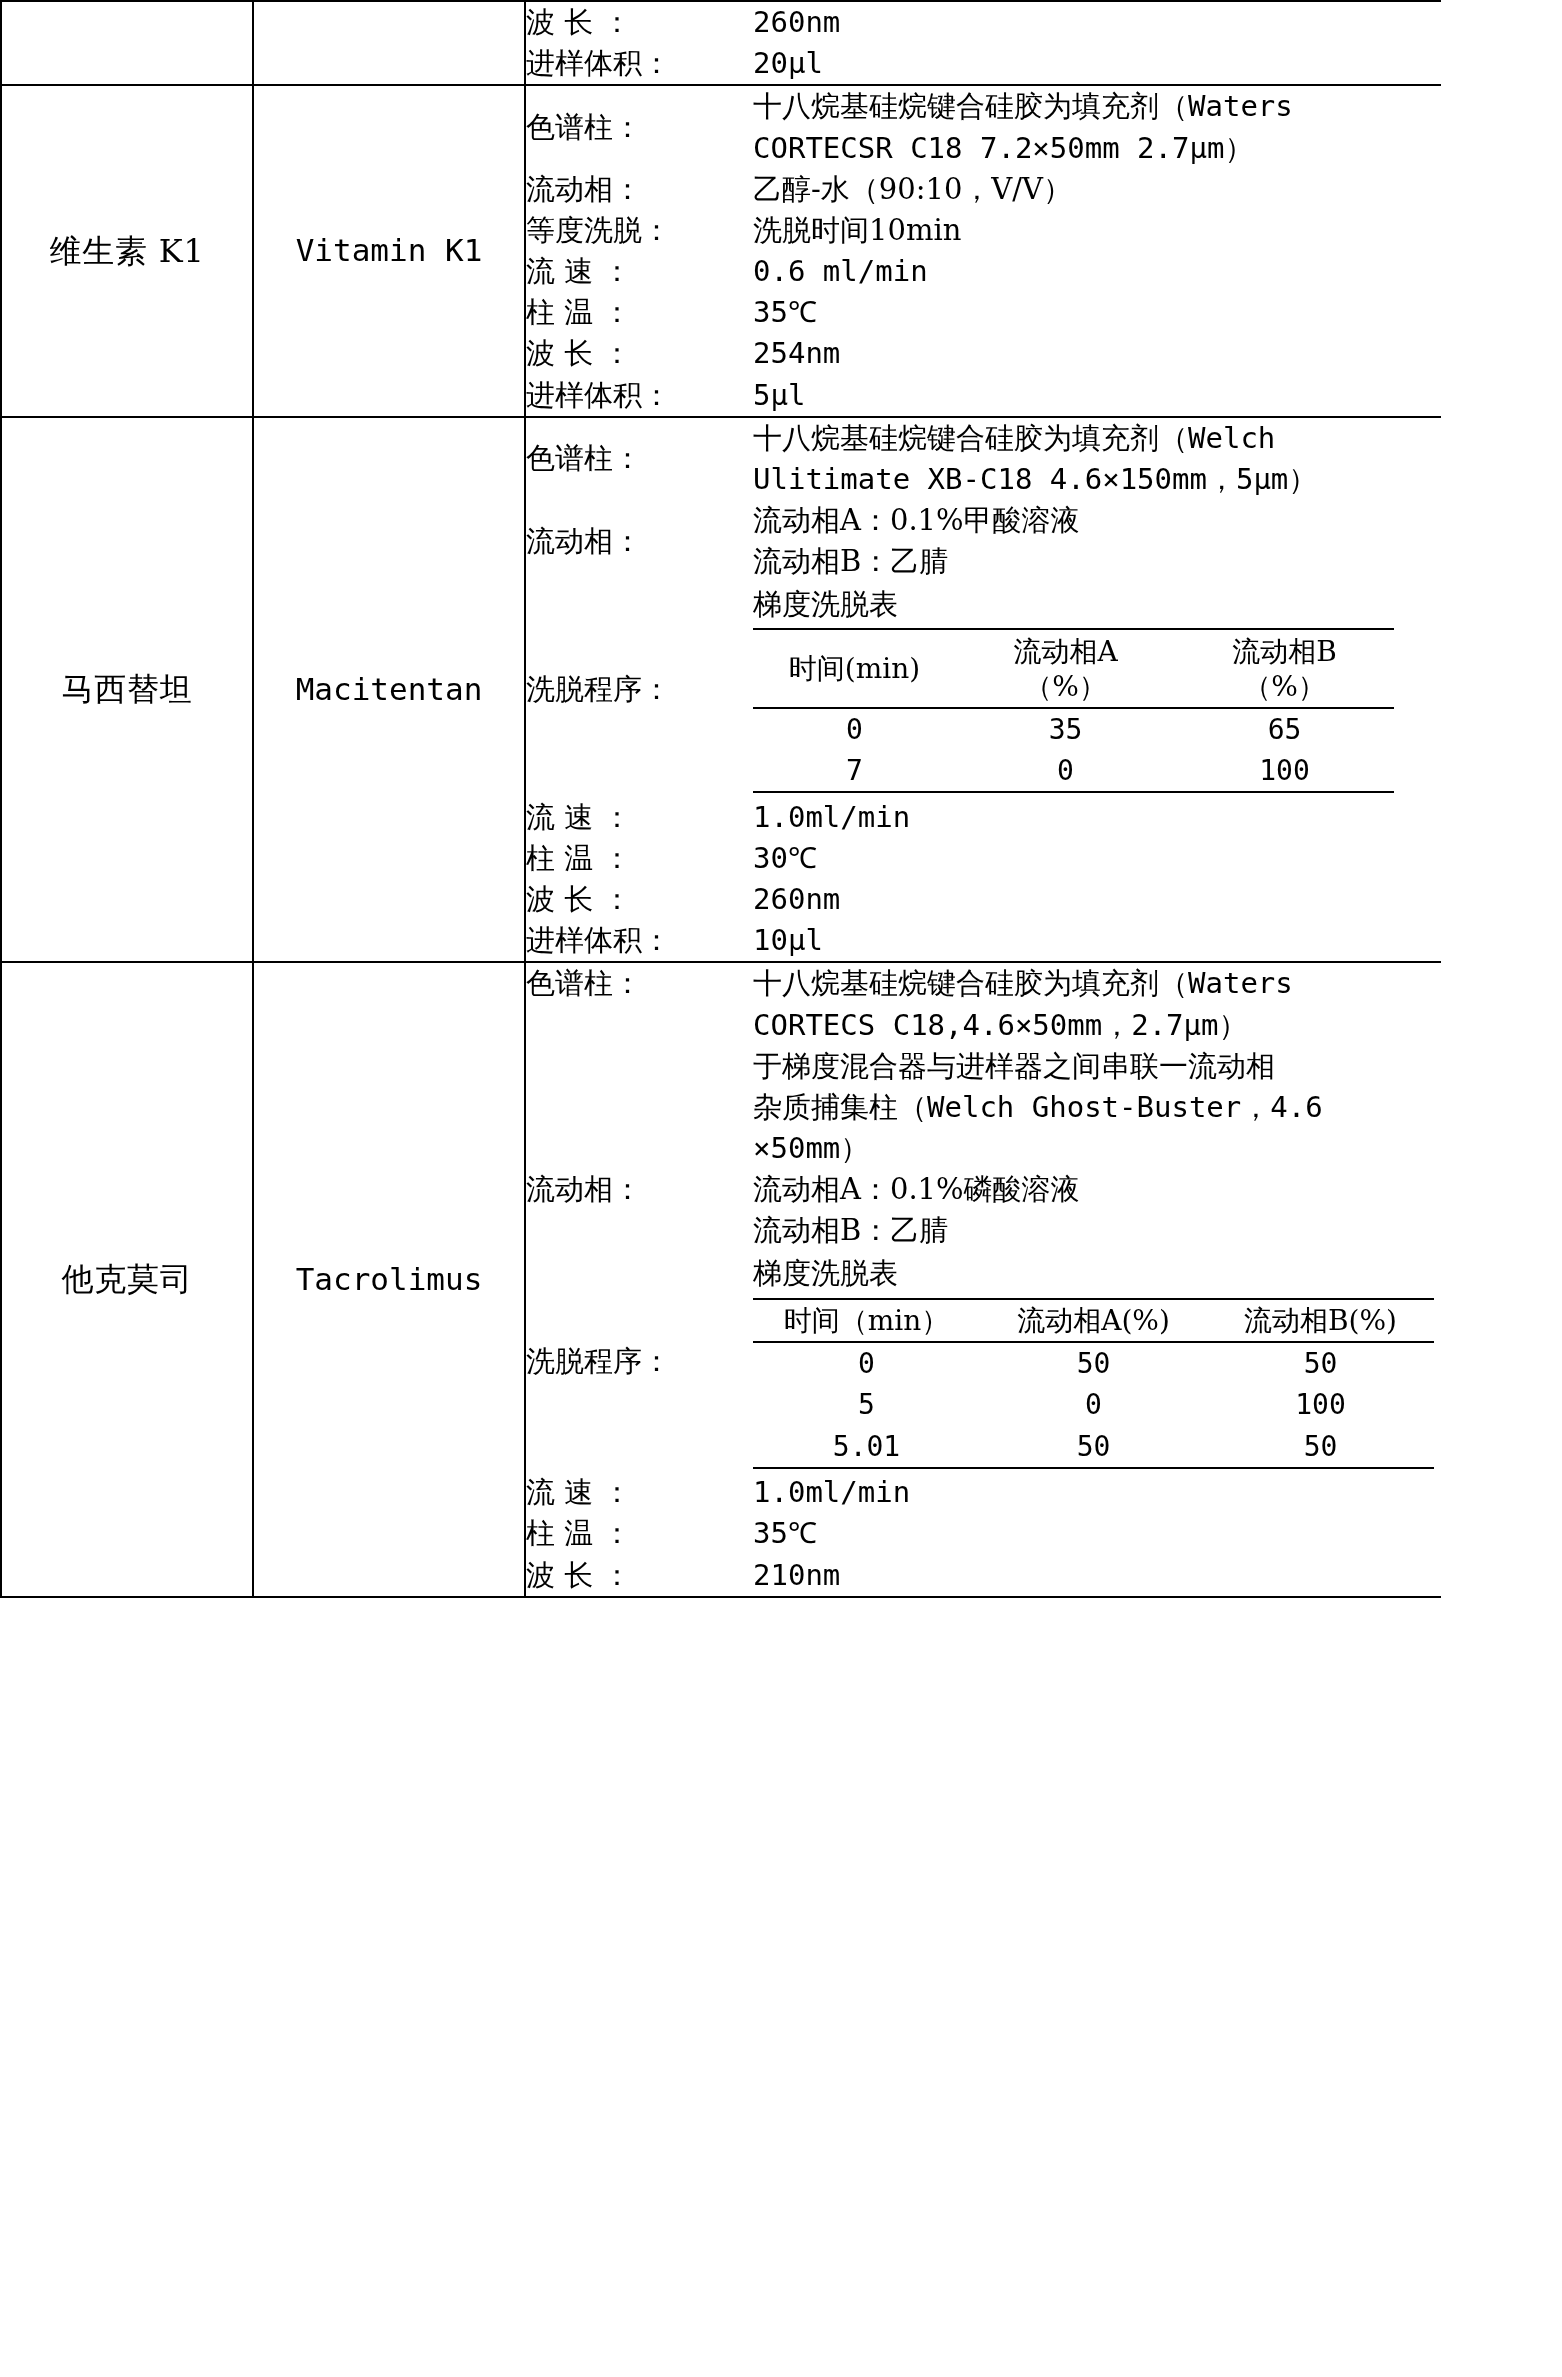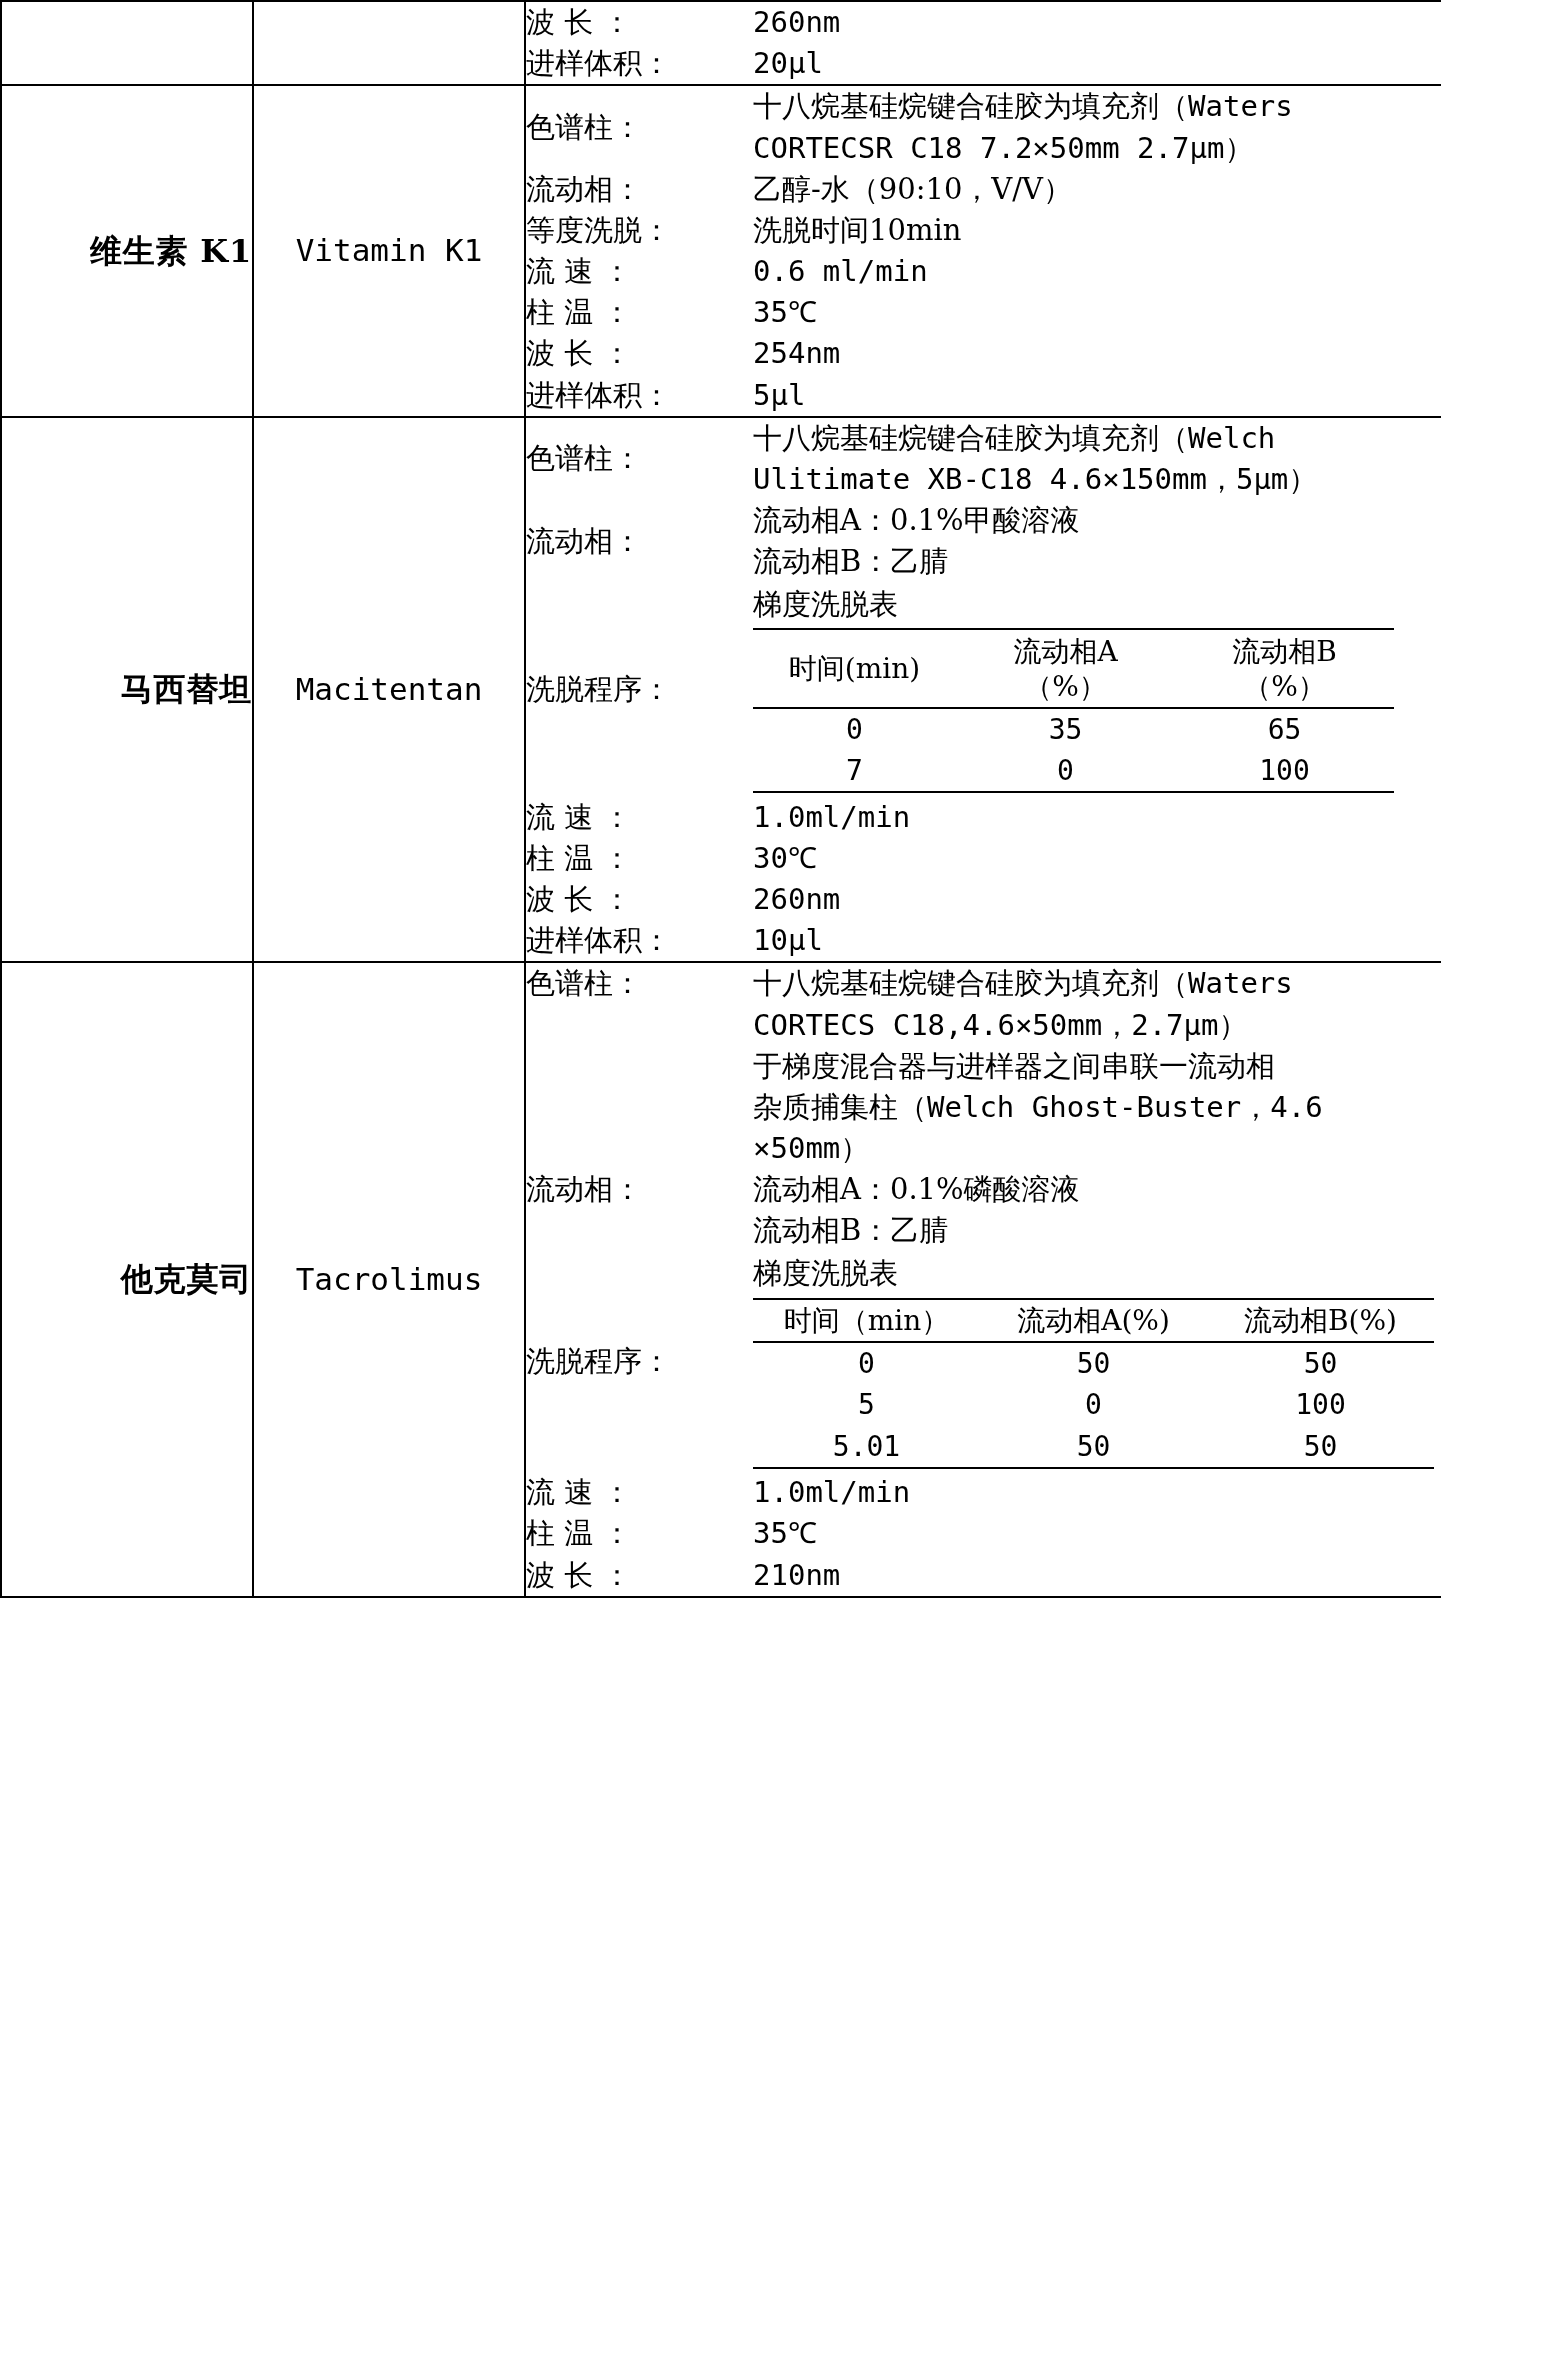--- a/index.html
+++ b/index.html
@@ -31,27 +31,26 @@
     padding: 0;
     vertical-align: middle;
     box-sizing: border-box;
   }
   
   col.c-cn  { width: 252px; }
   col.c-en  { width: 272px; }
   col.c-body{ width: 1039px; }
 
   .drugname {
-    text-align: right;
+    text-align: center;
     font-family: "DejaVu Serif", "Liberation Serif", serif;
     font-size: 32px;
     letter-spacing: 0.8px;
     line-height: 1.2;
     padding: 3.2px 4.9px;
-    font-weight: bold;
   }
   .drugname-en {
     text-align: center;
     font-family: "DejaVu Sans Mono", "Liberation Mono", monospace;
     font-size: 31px;
     letter-spacing: 0px;
     line-height: 1.2;
     padding: 3.2px 4.9px;
   }
 

